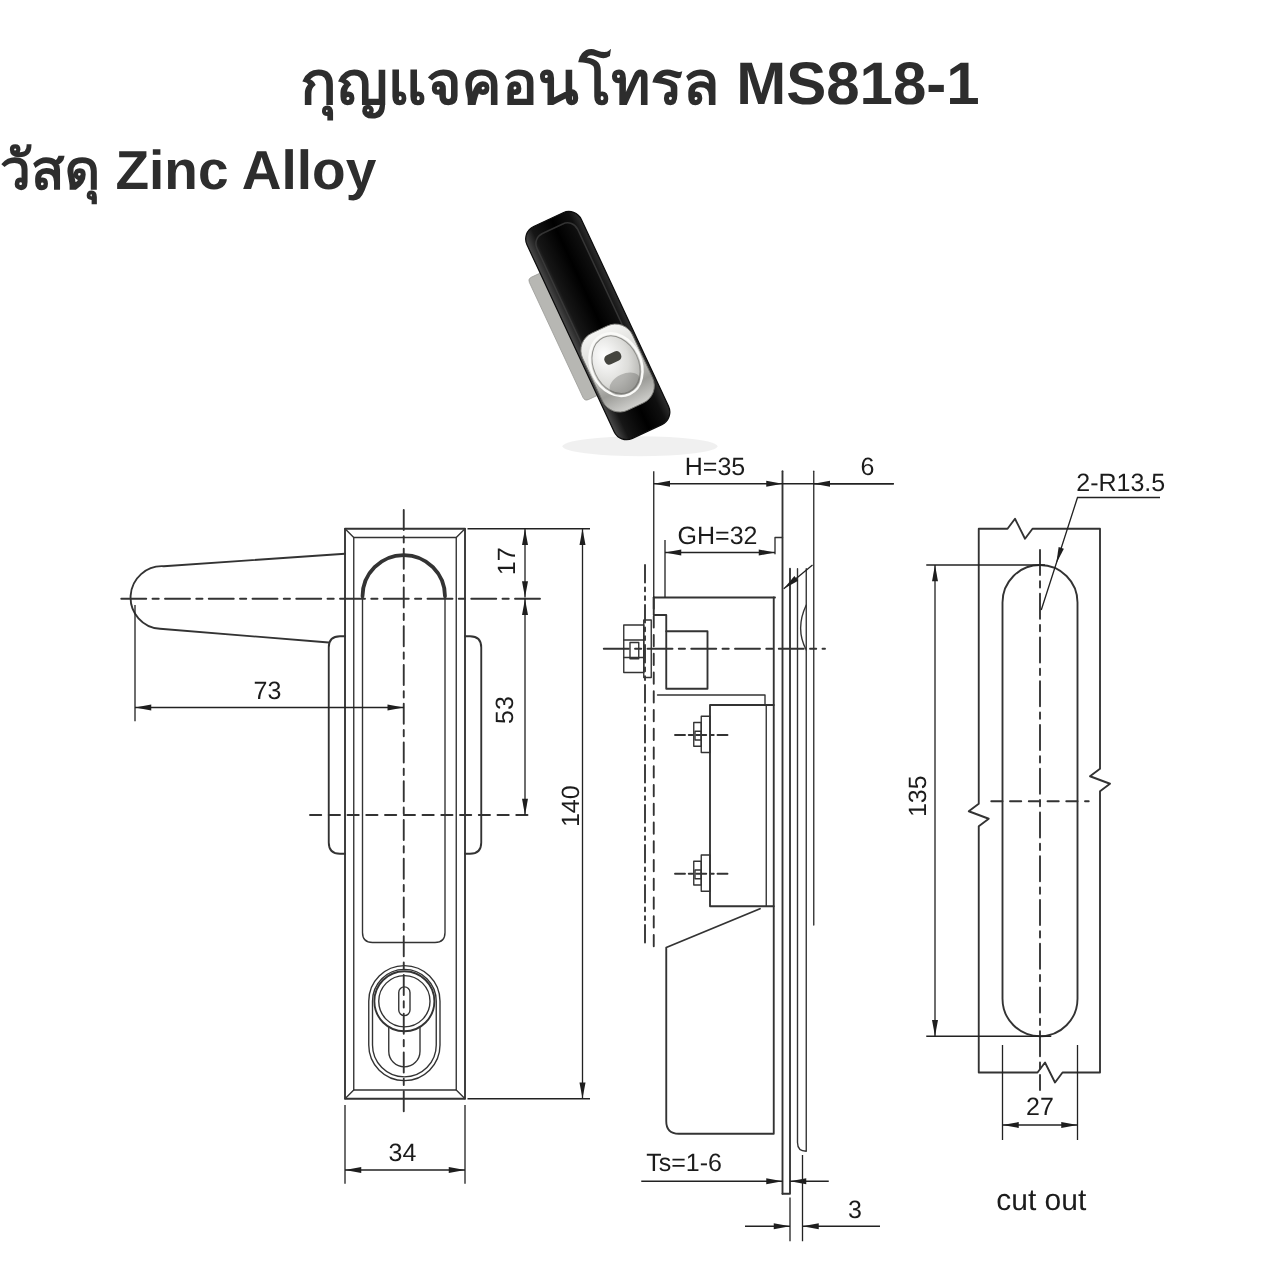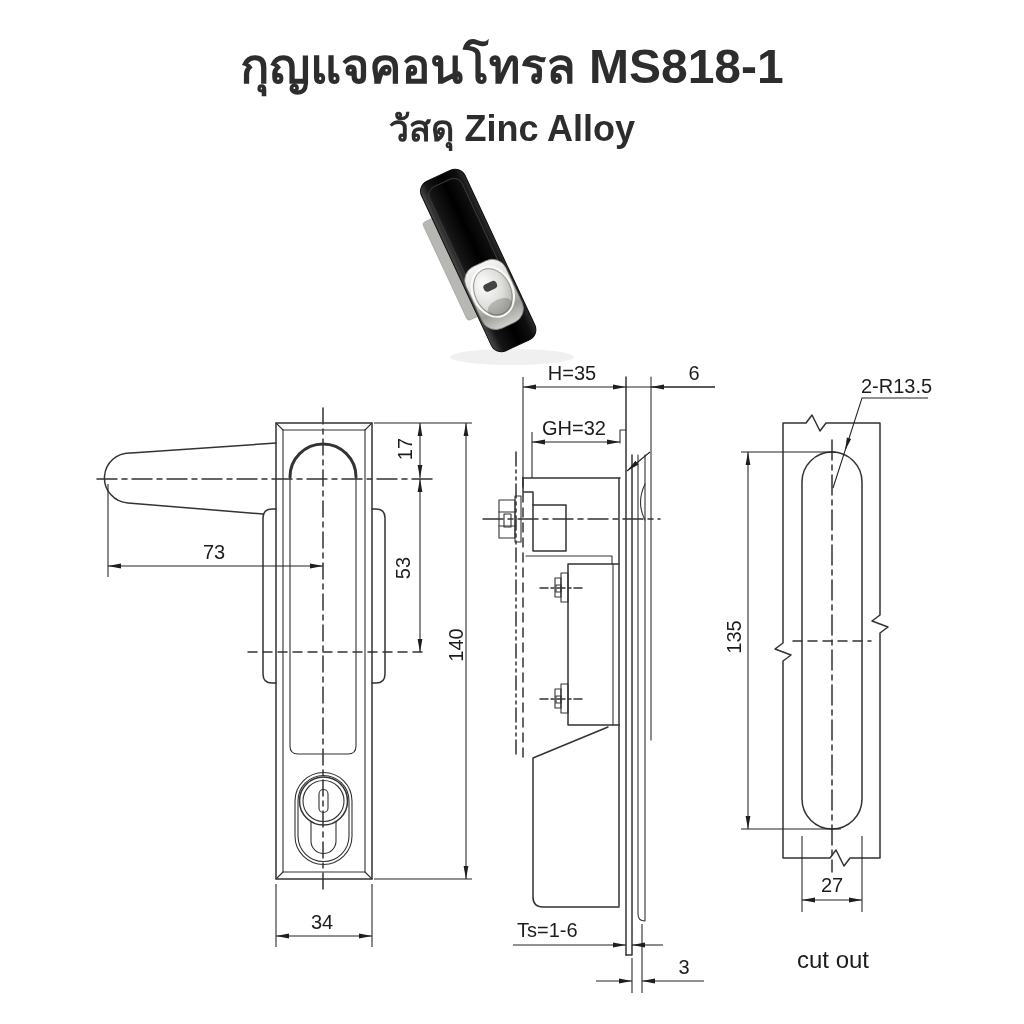--- a/index.html
+++ b/index.html
@@ -1,21 +1,21 @@
 <!DOCTYPE html>
 <html><head>
 <meta charset="utf-8">
 <style>
   html,body { margin:0; padding:0; background:#ffffff; }
   body { width:1024px; height:1024px; font-family:"Liberation Sans","DejaVu Sans",sans-serif; }
   .page { position:relative; width:1024px; height:1024px; background:#fff; overflow:hidden; }
   .title { position:absolute; top:28px; left:0; width:100%; text-align:center;
            font-size:48px; font-weight:bold; color:#2d2d2d; white-space:nowrap; }
-  .subtitle { position:absolute; top:100px; left:0; width:100%; text-align:center;
-              font-size:36px; font-weight:bold; color:#2d2d2d; white-space:nowrap; }
+  .subtitle { position:absolute; top:100px; left:0; width:100%; 
+              font-size:44px; font-weight:bold; color:#2d2d2d; white-space:nowrap; }
   svg.drawing { position:absolute; left:0; top:0; }
   
   .obj path, .obj rect, .obj circle { fill:none; stroke:#333; stroke-width:1.5;
         stroke-linejoin:round; stroke-linecap:round; }
   .obj .thick { stroke-width:3; }
   .obj .thin  { stroke-width:1.1; }
   
   .cl { fill:none; stroke:#3c3c3c; stroke-width:1; }
   
   .dim path, .dim polyline { fill:none; stroke:#222; stroke-width:1.05; }

